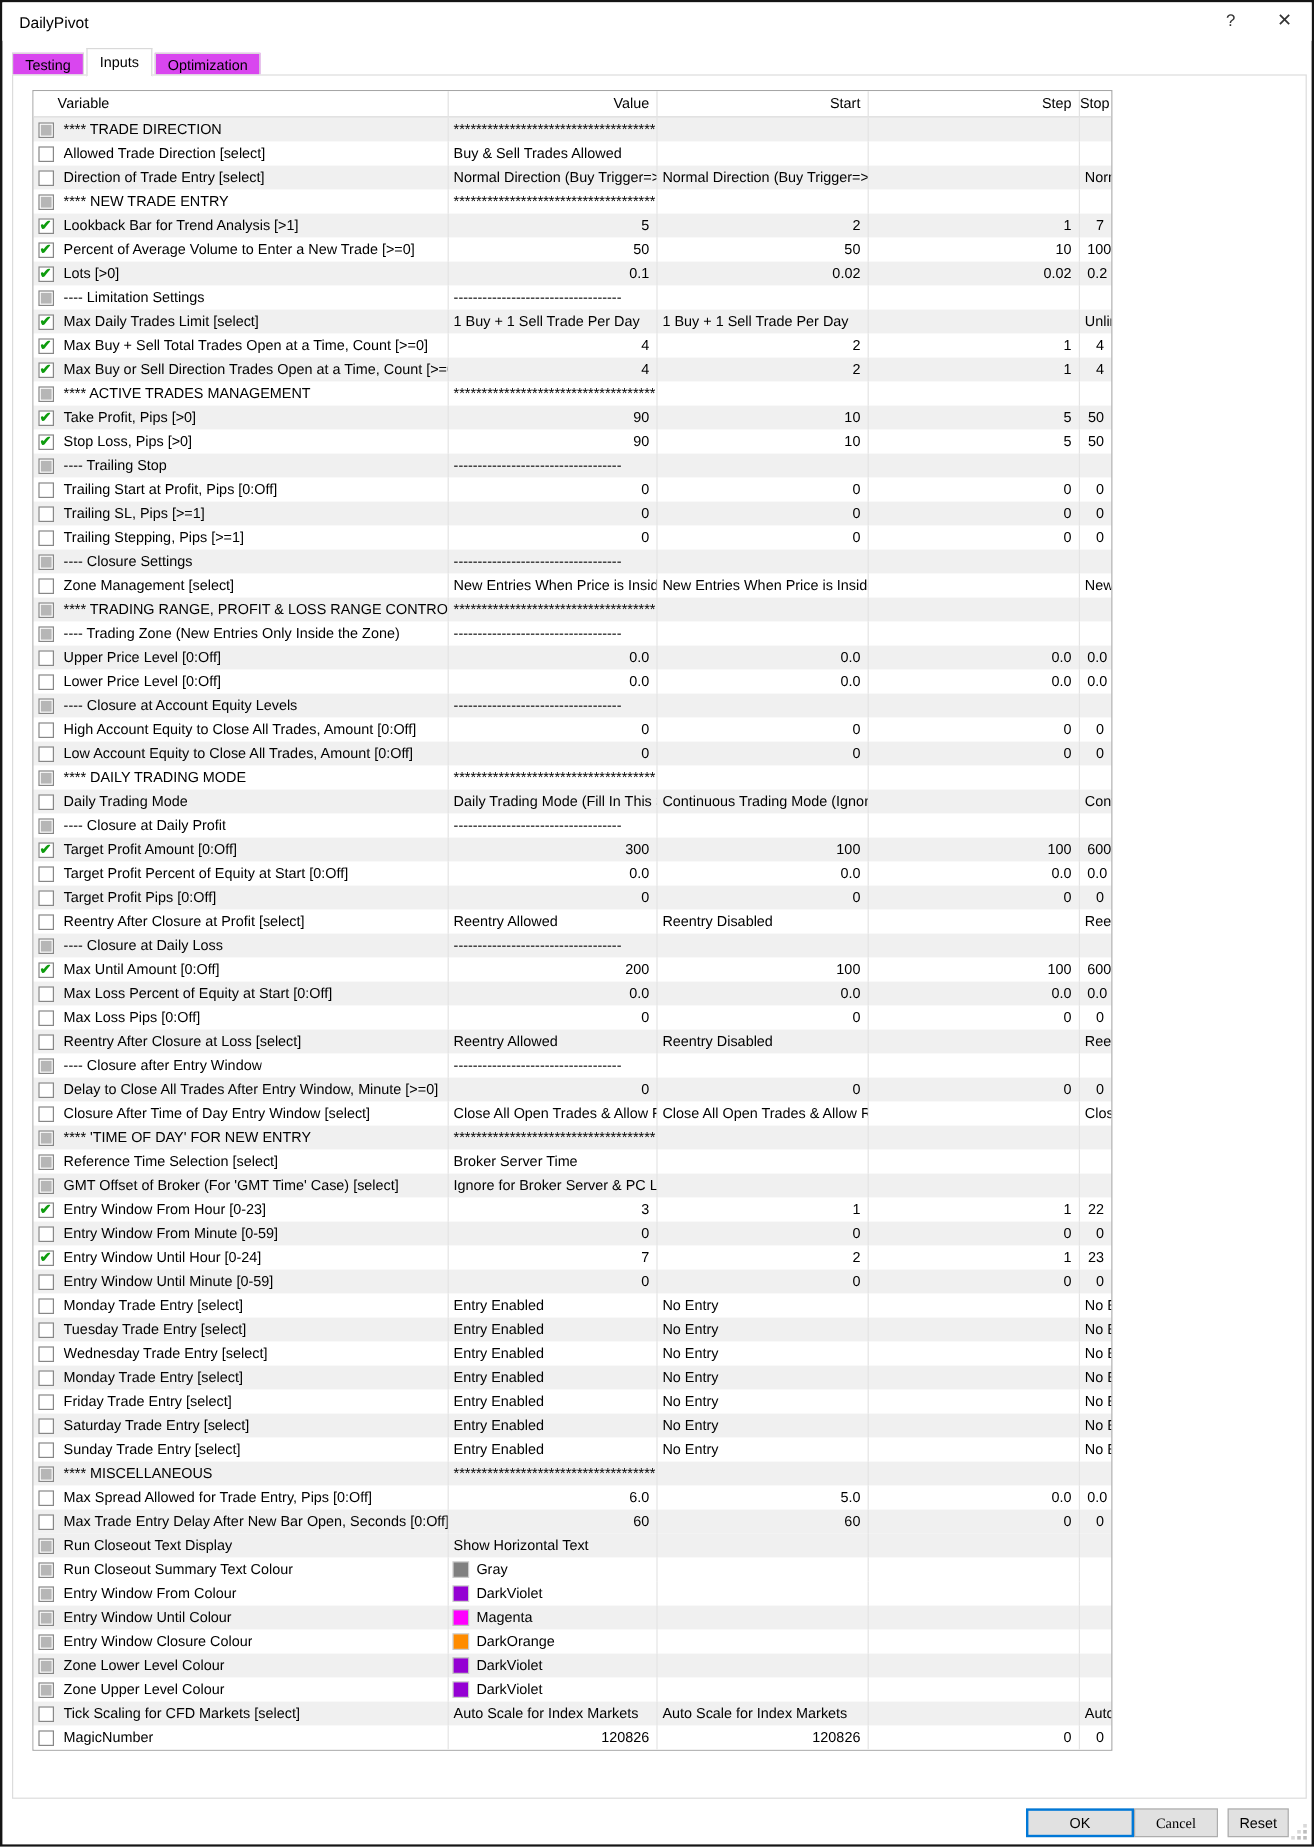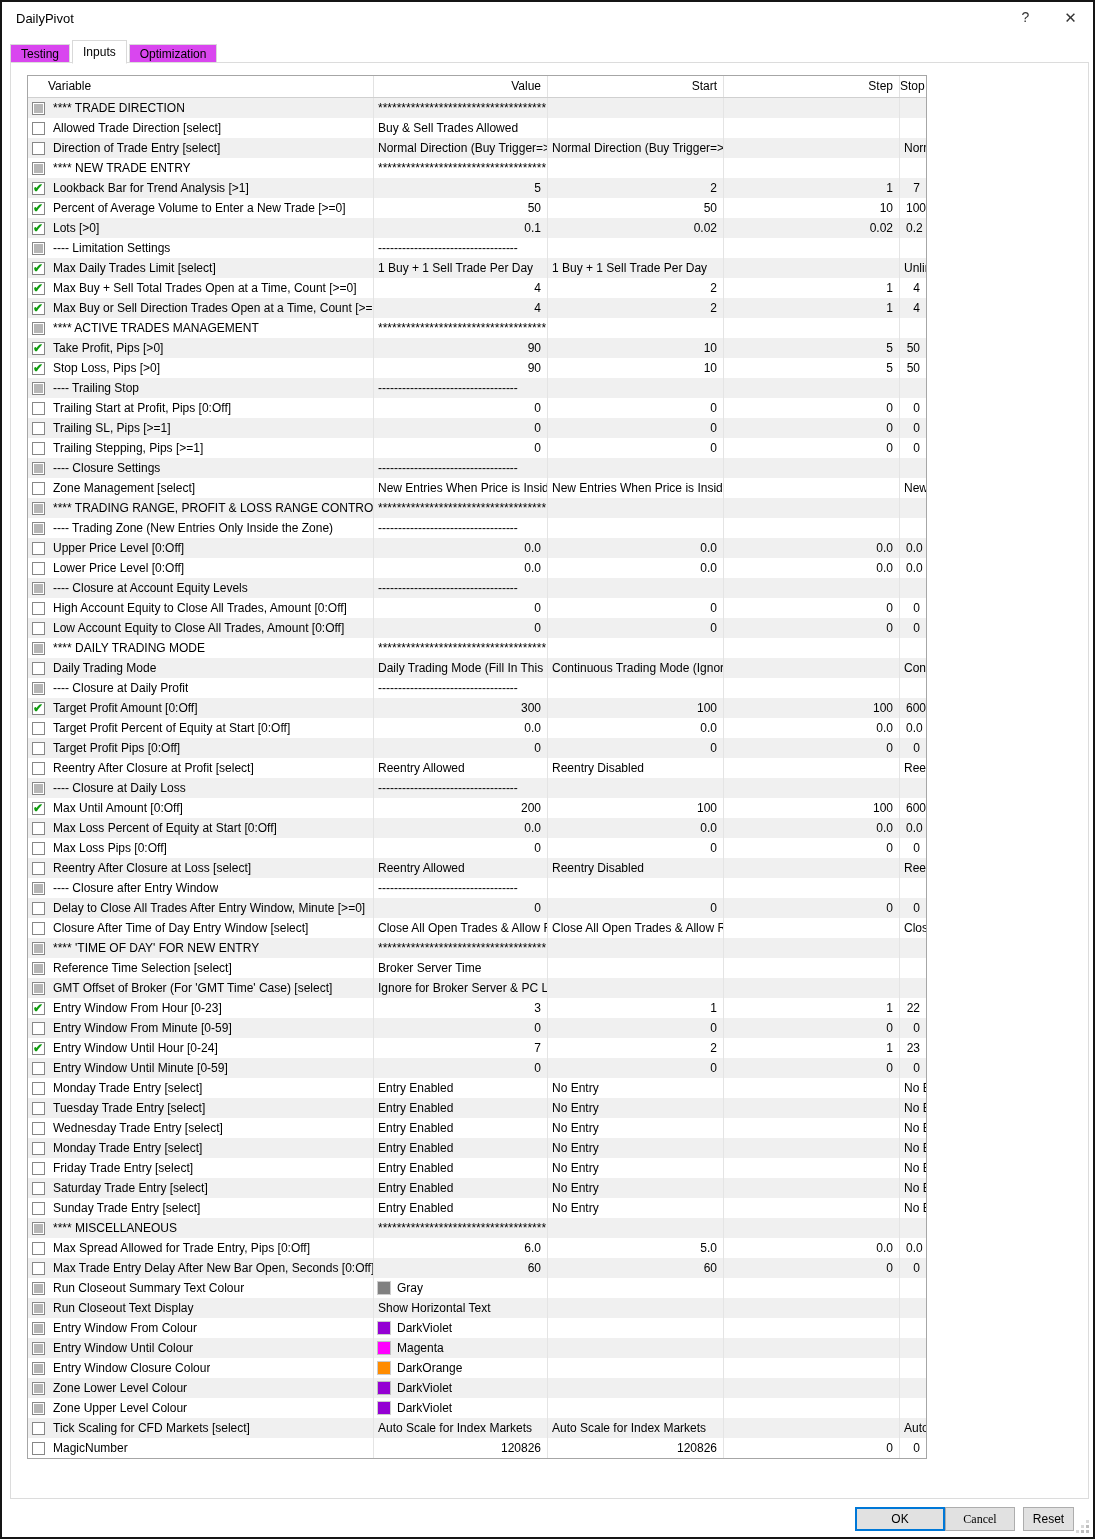--- a/index.html
+++ b/index.html
@@ -674,36 +674,36 @@
         <div class="row odd">
           <div class="cell variable">
             <span class="cb unchecked"></span>
             <span class="vname">Max Trade Entry Delay After New Bar Open, Seconds [0:Off]</span>
           </div>
           <div class="cell value num"><span>60</span></div>
           <div class="cell start num"><span>60</span></div>
           <div class="cell step num"><span>0</span></div>
           <div class="cell stop num"><span>0</span></div>
         </div>
+        <div class="row odd">
+          <div class="cell variable">
+            <span class="cb disabled"></span>
+            <span class="vname">Run Closeout Text Display</span>
+          </div>
+          <div class="cell value txt"><span>Show Horizontal Text</span></div>
+          <div class="cell start txt"><span></span></div>
+          <div class="cell step txt"><span></span></div>
+          <div class="cell stop txt"><span></span></div>
+        </div>
         <div class="row even">
           <div class="cell variable">
             <span class="cb disabled"></span>
             <span class="vname">Run Closeout Summary Text Colour</span>
           </div>
           <div class="cell value txt"><span class="swatch" style="background: rgb(128, 128, 128);"></span><span>Gray</span></div>
-          <div class="cell start txt"><span></span></div>
-          <div class="cell step txt"><span></span></div>
-          <div class="cell stop txt"><span></span></div>
-        </div>
-        <div class="row odd">
-          <div class="cell variable">
-            <span class="cb disabled"></span>
-            <span class="vname">Run Closeout Text Display</span>
-          </div>
-          <div class="cell value txt"><span>Show Horizontal Text</span></div>
           <div class="cell start txt"><span></span></div>
           <div class="cell step txt"><span></span></div>
           <div class="cell stop txt"><span></span></div>
         </div>
         <div class="row even">
           <div class="cell variable">
             <span class="cb disabled"></span>
             <span class="vname">Entry Window From Colour</span>
           </div>
           <div class="cell value txt"><span class="swatch" style="background: rgb(148, 0, 211);"></span><span>DarkViolet</span></div>

